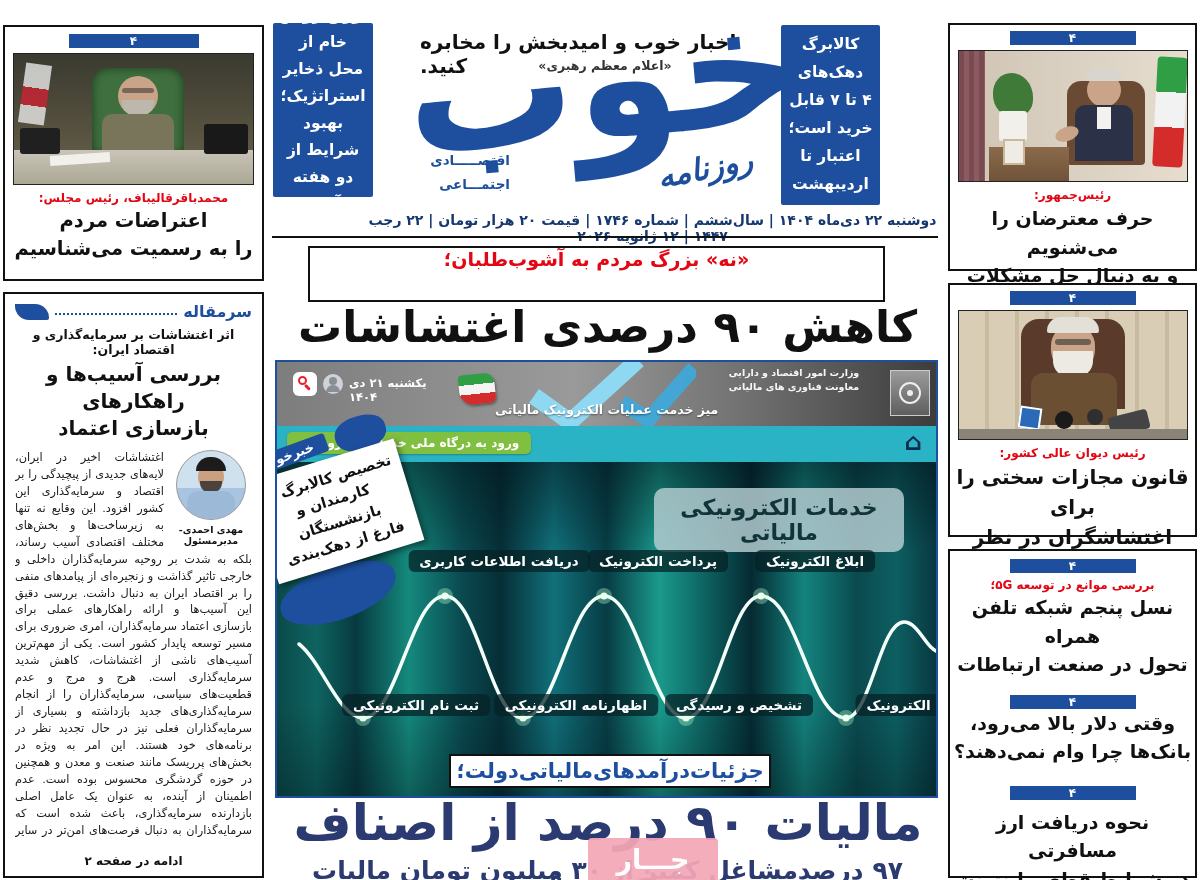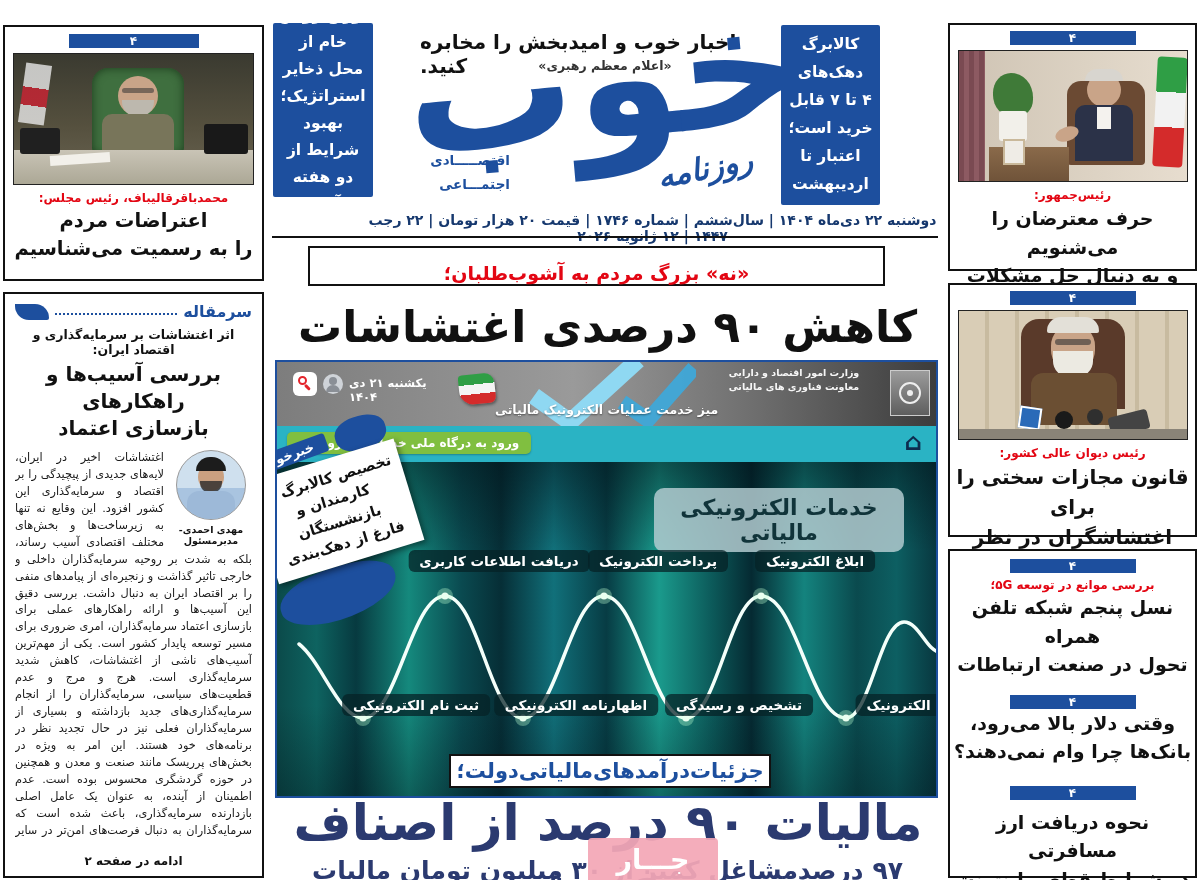--- a/index.html
+++ b/index.html
@@ -84,21 +84,21 @@
           <div class="shape" style="left:23px;top:30px;width:22px;height:12px;background:#2a2a2a;border-radius:0 0 10px 10px;opacity:.8;"></div>
           <div class="shape" style="left:10px;top:40px;width:48px;height:30px;background:#9db9d8;border-radius:12px 12px 0 0;"></div>
         </div>
         <div style="font-size:9.5px;font-weight:bold;color:#111;margin-top:4px;">مهدی احمدی-مدیرمسئول</div>
       </div>
       <div style="font-size:11.3px;line-height:1.5;color:#1a1a1a;text-align:justify;">اغتشاشات اخیر در ایران، لایه‌های جدیدی از پیچیدگی را بر اقتصاد و سرمایه‌گذاری این کشور افزود. این وقایع نه تنها به زیرساخت‌ها و بخش‌های مختلف اقتصادی آسیب رساند، بلکه به شدت بر روحیه سرمایه‌گذاران داخلی و خارجی تاثیر گذاشت و زنجیره‌ای از پیامدهای منفی را بر اقتصاد ایران به دنبال داشت. بررسی دقیق این آسیب‌ها و ارائه راهکارهای عملی برای بازسازی اعتماد سرمایه‌گذاران، امری ضروری برای مسیر توسعه پایدار کشور است. یکی از مهم‌ترین آسیب‌های ناشی از اغتشاشات، کاهش شدید سرمایه‌گذاری است. هرج و مرج و عدم قطعیت‌های سیاسی، سرمایه‌گذاران را از انجام سرمایه‌گذاری‌های جدید بازداشته و بسیاری از سرمایه‌گذاران فعلی نیز در حال تجدید نظر در برنامه‌های خود هستند. این امر به ویژه در بخش‌های پرریسک مانند صنعت و معدن و همچنین در حوزه گردشگری محسوس بوده است. عدم اطمینان از آینده، به عنوان یک عامل اصلی بازدارنده سرمایه‌گذاری، باعث شده است که سرمایه‌گذاران به دنبال فرصت‌های امن‌تر در سایر کشورها باشند. اغتشاشات همچنین منجر به افزایش تورم در ایران شده است. اختلال در زنجیره تامین، افزایش تقاضا در اثر ایجاد نگرانی در بین مردم و همچنین افزایش هزینه‌های حمل و نقل، باعث شده است که قیمت بسیاری از کالاها و خدمات به طور چشمگیری افزایش یابد. تورم، قدرت خرید مردم را کاهش داده و به نوبه خود، موجب کاهش تقاضا و کند شدن رشد اقتصادی شده است. این وضعیت، به ویژه برای اقشار کم‌درآمد جامعه، چالش‌های جدی ایجاد کرده است...</div>
     </div>
     <div style="font-size:12px;font-weight:900;color:#111;text-align:center;margin-top:16px;">ادامه در صفحه ۲</div>
   </div>
 
-  <div class="abs" style="left:308px;top:246px;width:577px;height:40px;border:2.5px solid #111;box-sizing:border-box;display:flex;align-items:flex-end;justify-content:center;">
+  <div class="abs" style="left:308px;top:246px;width:577px;height:56px;border:2.5px solid #111;box-sizing:border-box;display:flex;align-items:flex-start;justify-content:center;">
     <span class="kicker-red" style="font-size:19px;font-weight:900;">«نه» بزرگ مردم به آشوب‌طلبان؛</span>
   </div>
 
   <div class="abs headline-black" style="left:280px;top:296px;width:655px;font-size:44px;line-height:62px;">کاهش ۹۰ درصدی اغتشاشات در کشور</div>
 
   <div class="abs" style="left:275px;top:360px;width:663px;height:438px;border:2px solid #1d4f9e;box-sizing:border-box;overflow:hidden;background:#0a4a4e;">
 
     <div class="abs" style="left:0;top:0;width:100%;height:64px;background:linear-gradient(90deg,#7d7d7d 0%,#9a9a9a 45%,#6f6f6f 72%,#3c3c3c 100%);">
       <div class="abs" style="right:6px;top:8px;width:40px;height:46px;background:linear-gradient(180deg,#9c9c9c,#5e5e5e);border:1px solid #ccc;box-sizing:border-box;">
         <div class="shape" style="left:8px;top:11px;width:22px;height:22px;border:2px solid #eee;border-radius:50%;box-sizing:border-box;"></div>

